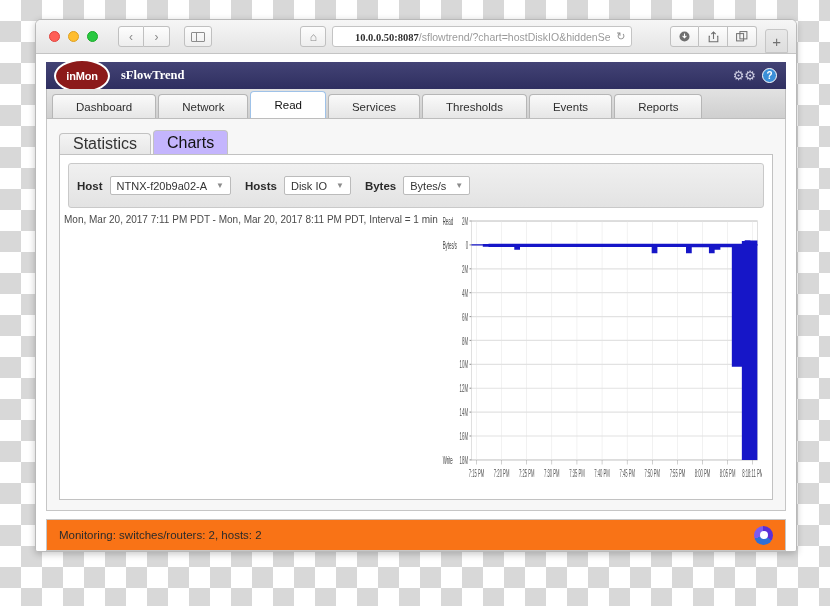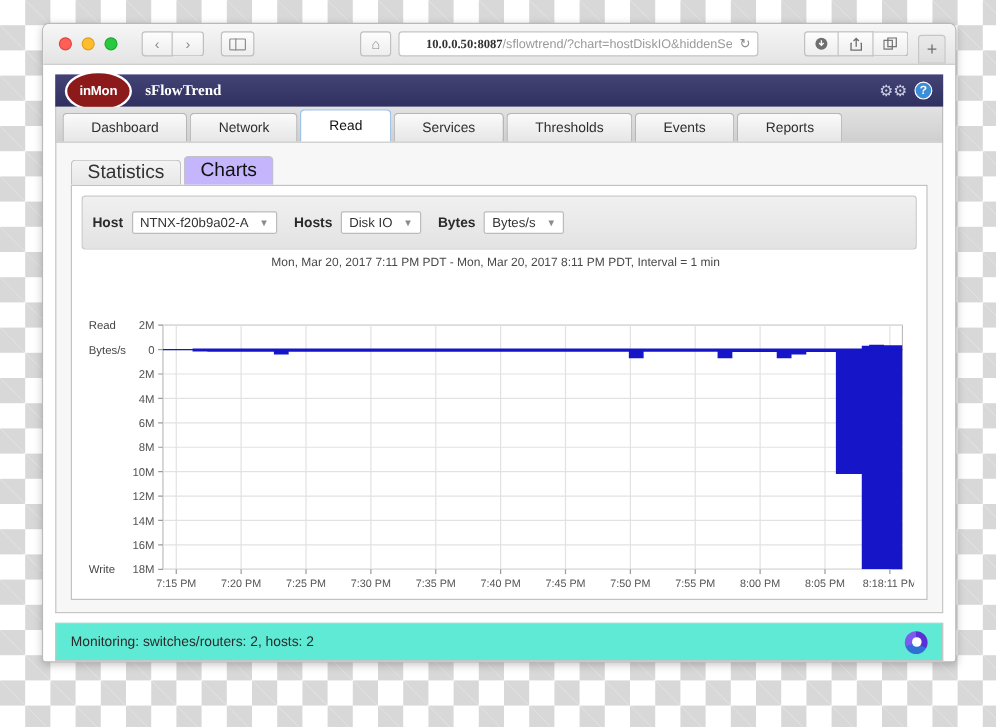--- a/index.html
+++ b/index.html
@@ -230,24 +230,23 @@
     font-size: 11px; color: #333;
     margin-right: 14px;
   }
   .ctrl-select .cval { white-space: nowrap; }
   .ctrl-select .carw { margin-left: 9px; color: #8b8b8b; font-size: 8px; }
 
   
   #chartwrap {
     flex: 1;
     margin: 6px 10px 4px 4px;
-    display: flex; flex-direction: column;
+    display: flex; flex-direction: row;
     overflow: hidden;
     position: relative;
-    gap: 36px;
   }
   #charttitle {
     text-align: center;
     font-size: 10px; color: #4a4a4a;
     margin-bottom: 4px;
     flex: none;
   }
   #plotarea { flex: 1; position: relative; }
   #plotsvg { display: block; width: 100%; height: 100%; }
 
@@ -256,21 +255,21 @@
     gap: 16px; font-size: 9.5px; color: #3a3a3a;
     padding: 4px 0 2px 0;
     flex: none;
   }
   .lgitem { display: flex; align-items: center; gap: 5px; }
   .lgsw { width: 9px; height: 9px; background: #1616c8; }
 
   
   #statusbar {
     height: 32px; margin: 8px 0 0 0;
-    background: #5eead4;
+    background: #f97316;
     border: 1px solid #c6c6c6;
     display: flex; align-items: center;
     padding: 0 12px;
     flex: none;
     gap: 14px;
   }
   #statustext { font-size: 11.5px; color: #2b2b2b; }
   #spinner {
     margin-left: auto;
     width: 19px; height: 19px; border-radius: 50%;

